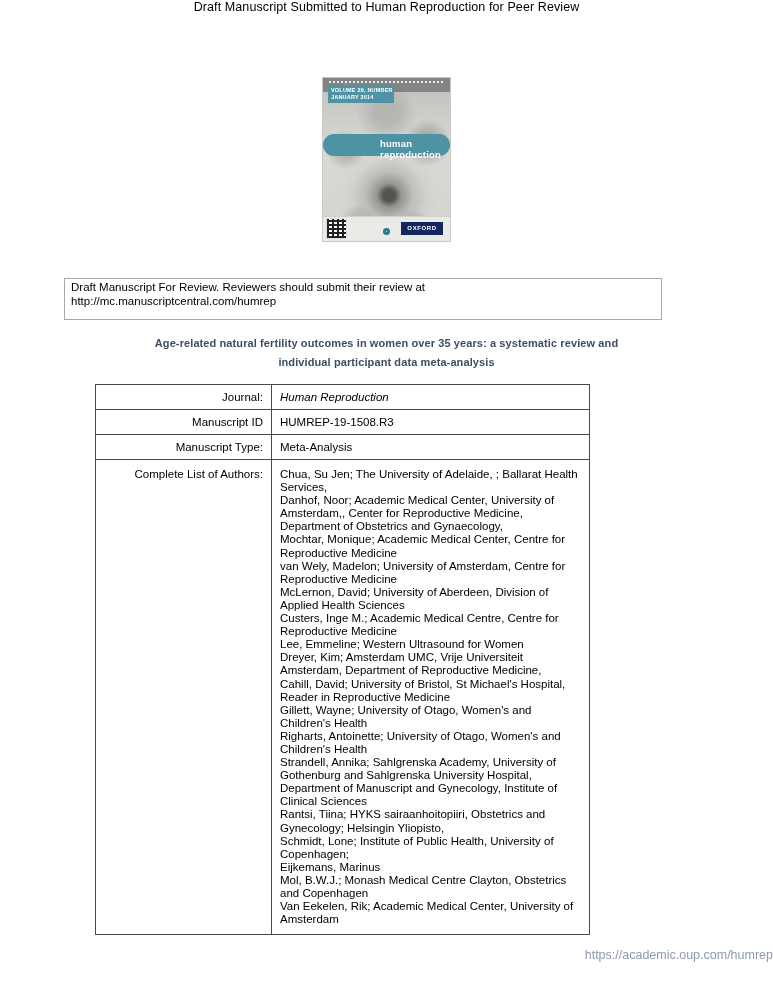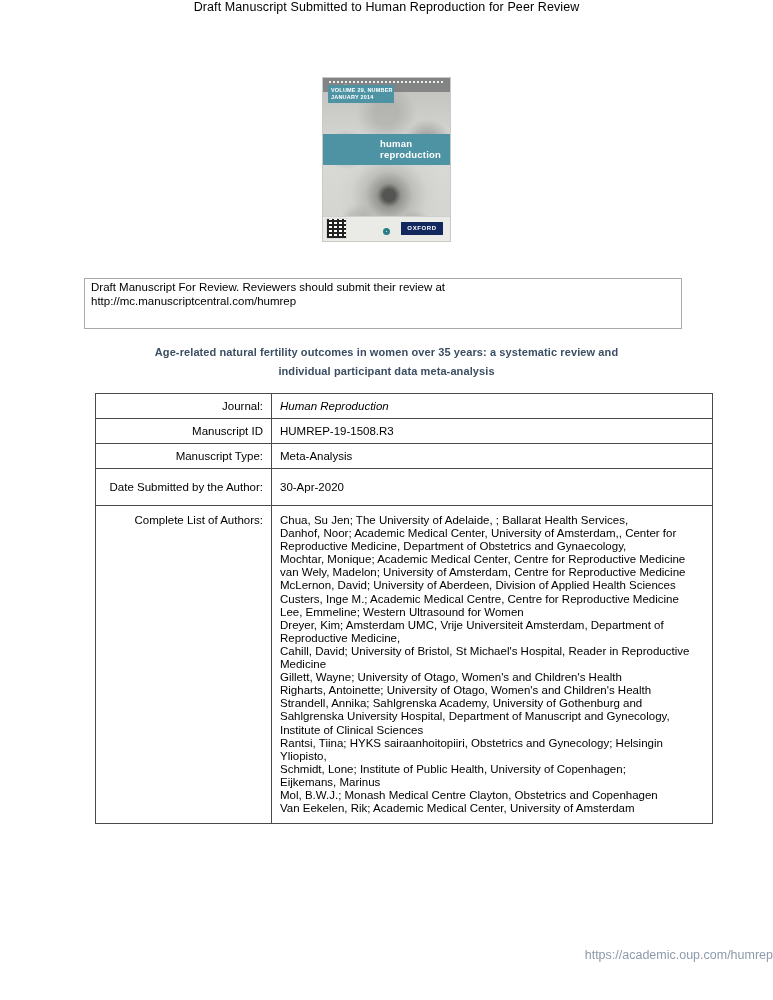--- a/index.html
+++ b/index.html
@@ -48,22 +48,23 @@
   }
   .vol-box {
     position: absolute; top: 7px; left: 5px;
     width: 66px; padding: 2px 3px;
     background: var(--teal);
     color: #fff; font-weight: 700;
     font-size: 5.5px; line-height: 7px;
     letter-spacing: .2px; white-space: nowrap; overflow: hidden;
   }
   .band {
-    position: absolute; top: 56px; left: 0; right: 0; height: 31px;
+    position: absolute; top: 56px; left: 0; right: 0; height: 22px;
     background: var(--teal);
+    border-radius: 12px;
   }
   .band .band-text {
     position: absolute; left: 57px; top: 5px;
     color: #fff; font-weight: 700;
     font-size: 9.5px; line-height: 10.5px; letter-spacing: .2px;
   }
   .cover-bottom {
     position: absolute; left: 0; right: 0; bottom: 0; height: 25px;
     background: #eaeae7; border-top: 1px solid #cfcfcc;
   }
@@ -83,45 +84,45 @@
   .oxford-box {
     position: absolute; left: 78px; bottom: 6px;
     width: 42px; height: 13px;
     background: var(--navy);
     color: #fff; font-size: 6px; font-weight: 700;
     text-align: center; line-height: 13px; letter-spacing: .6px;
   }
 
   
   .notice {
-    margin: 37px 0 0 84px;
+    margin: 37px 0 0 64px;
     width: 598px;
     border: 1px solid #a9a9a9;
-    padding: 2px 6px 20px;
+    padding: 2px 6px 11px;
     font-size: 11.5px;
     line-height: 13.5px;
     white-space: pre-line;
   }
 
   
   .ms-title {
     margin: 14px auto 0;
     width: 478px;
     text-align: center;
     font-size: 11px;
     line-height: 19px;
     font-weight: 700;
     color: var(--title);
     letter-spacing: .1px;
   }
 
   
   .meta {
     margin: 12px 0 0 95px;
-    width: 618px;
+    width: 495px;
     border-collapse: collapse;
     font-size: 11.5px;
   }
   .meta td {
     border: 1px solid #4a4a4a;
     vertical-align: middle;
     padding: 3px 8px;
   }
   .meta td.lbl { width: 176px; text-align: right; }
   .meta tr.h25 { height: 25px; }
@@ -175,24 +176,20 @@
       <td class="lbl">Journal:</td>
       <td class="val italic">Human Reproduction</td>
     </tr>
     <tr class="h25">
       <td class="lbl">Manuscript ID</td>
       <td class="val">HUMREP-19-1508.R3</td>
     </tr>
     <tr class="h25">
       <td class="lbl">Manuscript Type:</td>
       <td class="val">Meta-Analysis</td>
-    </tr>
-    <tr class="h37">
-      <td class="lbl">Date Submitted by the Author:</td>
-      <td class="val">30-Apr-2020</td>
     </tr>
     <tr class="authors-row">
       <td class="lbl">Complete List of Authors:</td>
       <td class="val">
         <div class="authors">
             <div class="author-entry">Chua, Su Jen; The University of Adelaide, ; Ballarat Health Services,</div>
             <div class="author-entry">Danhof, Noor; Academic Medical Center, University of Amsterdam,, Center for Reproductive Medicine, Department of Obstetrics and Gynaecology,</div>
             <div class="author-entry">Mochtar, Monique; Academic Medical Center, Centre for Reproductive Medicine</div>
             <div class="author-entry">van Wely, Madelon; University of Amsterdam, Centre for Reproductive Medicine</div>
             <div class="author-entry">McLernon, David; University of Aberdeen, Division of Applied Health Sciences</div>

